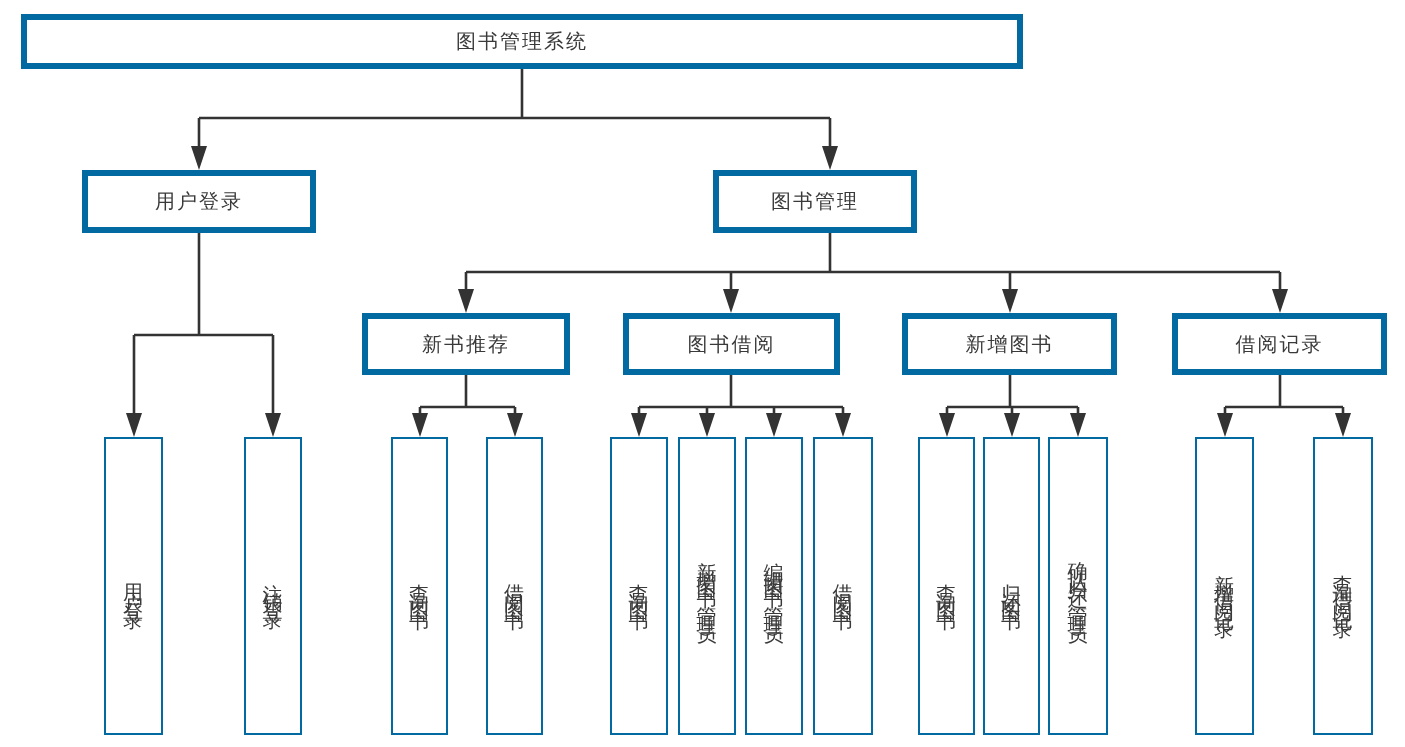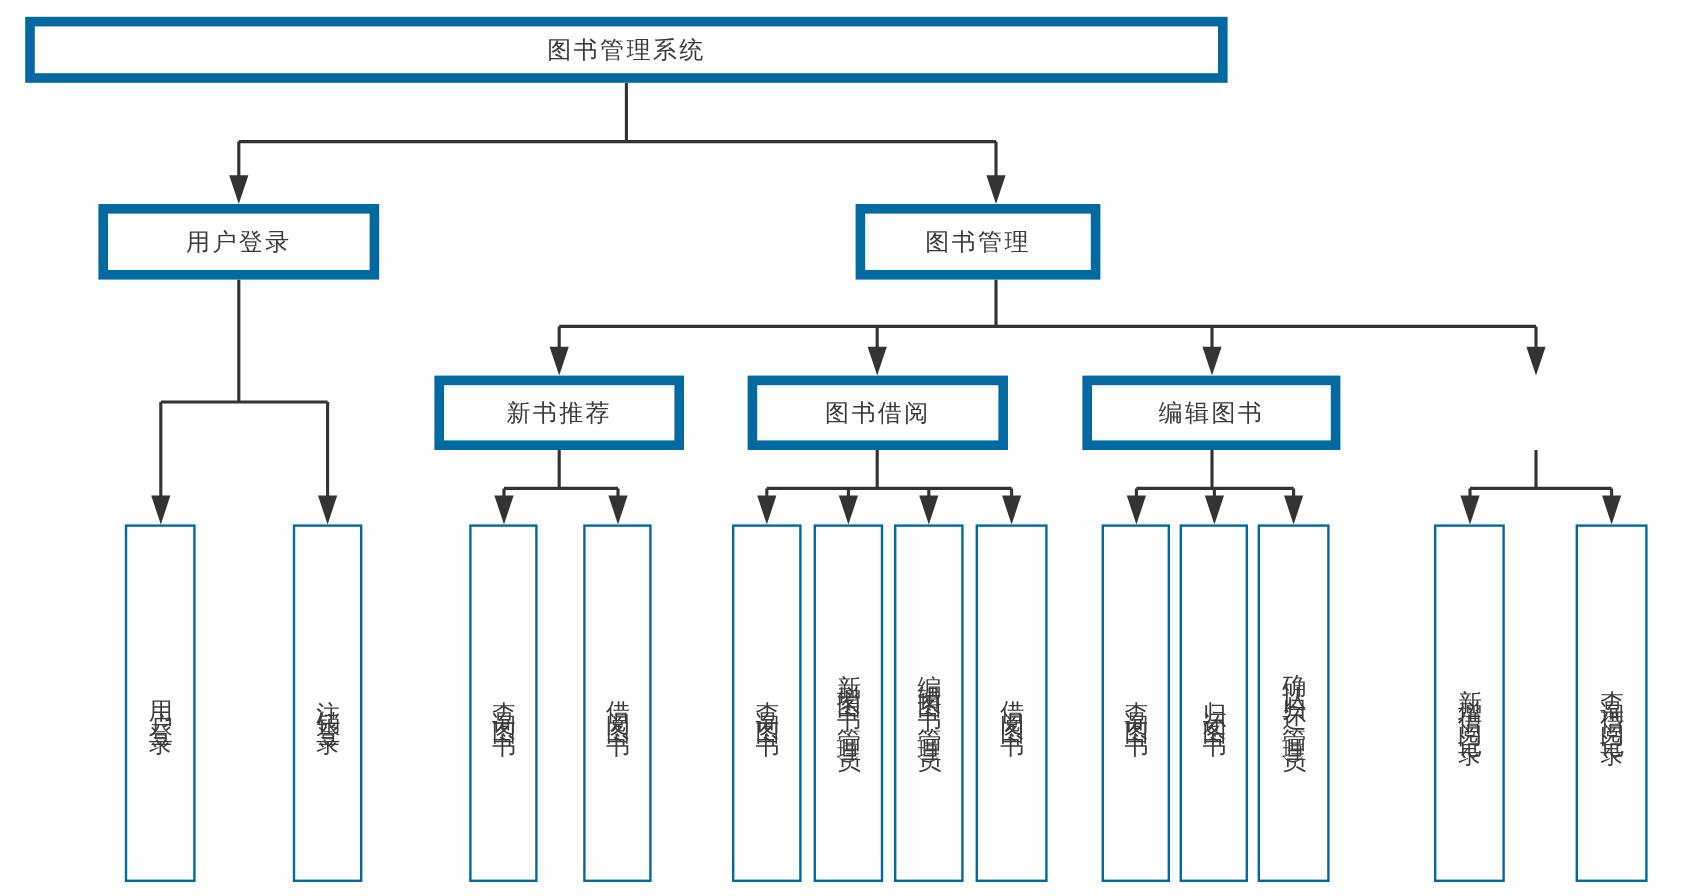--- a/index.html
+++ b/index.html
@@ -12,21 +12,21 @@
     overflow: hidden;
   }
   .connectors {
     position: absolute;
     left: 0; top: 0;
     width: 1405px; height: 747px;
   }
   .node {
     position: absolute;
     box-sizing: border-box;
-    border: 8px solid #0369a1;
+    border: 6px solid #0369a1;
     background: #ffffff;
     display: flex;
     align-items: center;
     justify-content: center;
     color: #3a3a3a;
     font-size: 20px;
     letter-spacing: 2px;
     text-align: center;
     white-space: nowrap;
   }
@@ -85,21 +85,22 @@
     </g>
   </svg>
 
   <div class="node" style="left:21px;top:14px;width:1002px;height:55px">图书管理系统</div>
 
   <div class="node" style="left:82px;top:170px;width:234px;height:63px">用户登录</div>
   <div class="node" style="left:713px;top:170px;width:204px;height:63px">图书管理</div>
 
   <div class="node" style="left:362px;top:313px;width:208px;height:62px">新书推荐</div>
   <div class="node" style="left:623px;top:313px;width:217px;height:62px">图书借阅</div>
-  <div class="node" style="left:902px;top:313px;width:215px;height:62px">编辑图书</div>
+  <div class="node" style="left:902px;top:313px;width:215px;height:62px">新增图书</div>
+  <div class="node" style="left:1172px;top:313px;width:215px;height:62px">借阅记录</div>
 
   <div class="node leaf" style="left:104px;top:437px;width:59px;height:298px">用户登录</div>
   <div class="node leaf" style="left:244px;top:437px;width:58px;height:298px">注销登录</div>
 
   <div class="node leaf" style="left:391px;top:437px;width:57px;height:298px">查询图书</div>
   <div class="node leaf" style="left:486px;top:437px;width:57px;height:298px">借阅图书</div>
 
   <div class="node leaf" style="left:610px;top:437px;width:58px;height:298px">查询图书</div>
   <div class="node leaf" style="left:678px;top:437px;width:58px;height:298px">新增图书（管理员）</div>
   <div class="node leaf" style="left:745px;top:437px;width:58px;height:298px">编辑图书（管理员）</div>

